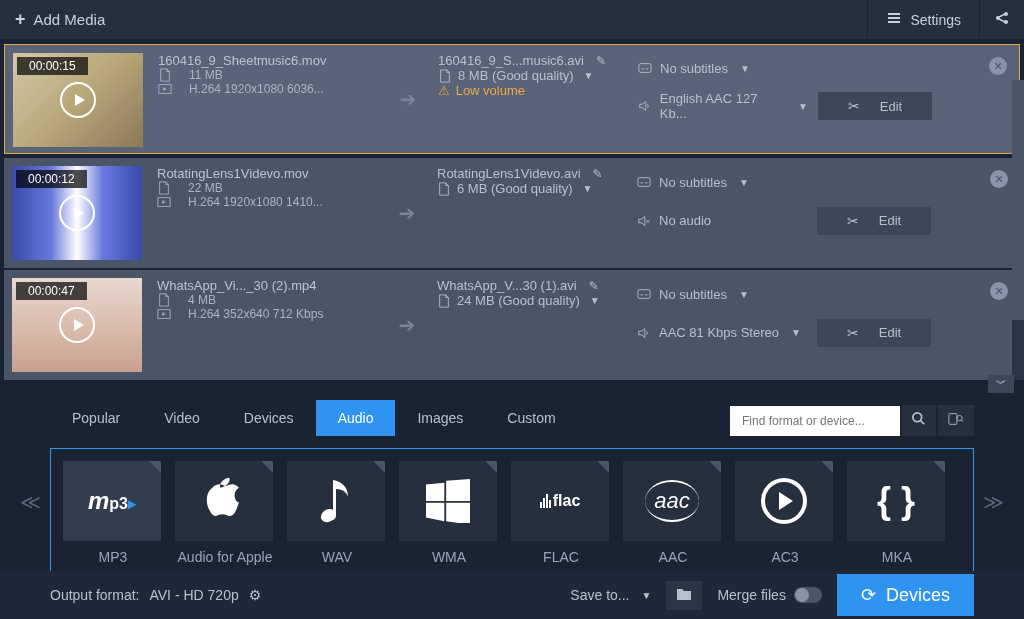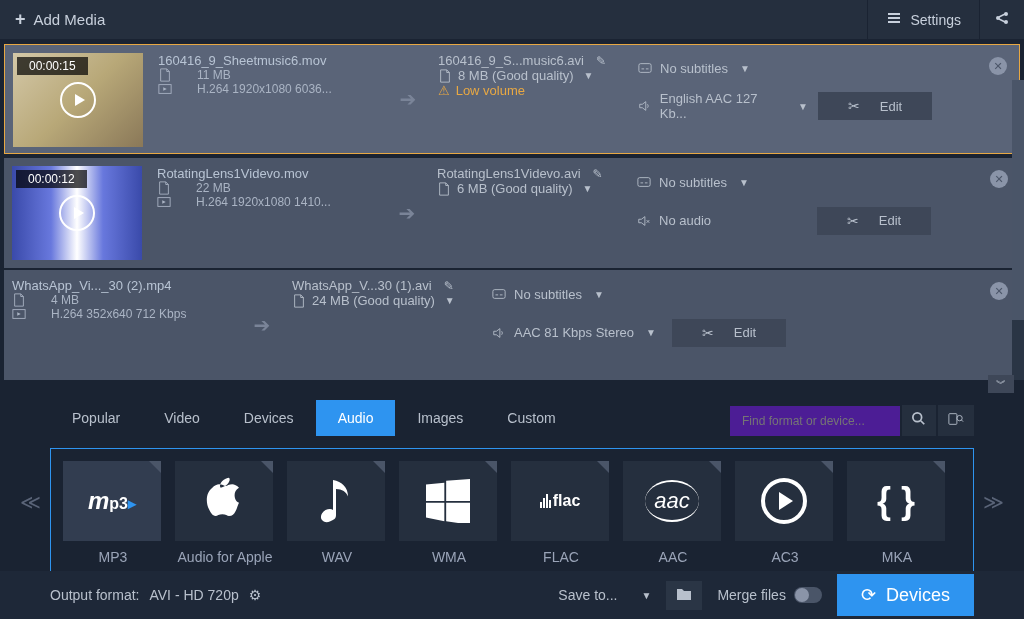--- a/index.html
+++ b/index.html
@@ -13,57 +13,57 @@
 .file-list{height:340px;overflow:hidden;position:relative}
 .file-row{display:flex;height:110px;padding:8px;gap:15px;position:relative}
 .file-row.selected{background:#5a6478;border:1px solid #e8a843;margin:4px}
 .file-row:not(.selected){background:#4b5568;margin:2px 4px}
 .thumb{width:130px;height:94px;background:#333;position:relative;flex-shrink:0}
 .thumb-time{position:absolute;top:4px;left:4px;background:rgba(0,0,0,0.7);color:#fff;font-size:12px;padding:2px 12px}
 .play-circle{position:absolute;top:50%;left:50%;transform:translate(-50%,-50%);width:36px;height:36px;border:2px solid #fff;border-radius:50%;display:flex;align-items:center;justify-content:center}
 .play-tri{width:0;height:0;border-left:10px solid #fff;border-top:6px solid transparent;border-bottom:6px solid transparent;margin-left:3px}
 .file-left{width:220px;display:flex;flex-direction:column;justify-content:flex-start;color:#aab4c4}
 .file-name{color:#b8c4d4;font-size:13px}
-.file-meta{display:flex;align-items:center;gap:25px;font-size:12px}
+.file-meta{display:flex;align-items:center;gap:17px;font-size:12px}
 .arrow-col{width:30px;display:flex;align-items:center;justify-content:center;color:#7a8498;font-size:20px}
 .file-mid{width:185px;display:flex;flex-direction:column;justify-content:flex-start}
 .file-out{display:flex;align-items:center;gap:6px;font-size:13px}
 .file-right{flex:1;display:flex;flex-direction:column;justify-content:space-around}
 .right-row{display:flex;align-items:center;gap:10px}
 .subs,.audio-sel{display:flex;align-items:center;gap:8px;font-size:13px;width:170px}
 .edit-btn{background:#3e4758;padding:6px 30px;display:flex;align-items:center;gap:20px;cursor:pointer;font-size:13px}
 .scissors{font-size:14px}
 .close-x{position:absolute;right:12px;top:12px;width:18px;height:18px;background:#8a94a8;border-radius:50%;display:flex;align-items:center;justify-content:center;color:#4b5568;font-size:11px;cursor:pointer}
 .warning{color:#e8a843;display:flex;align-items:center;gap:6px;font-size:13px}
 .pencil{font-size:12px;margin-left:6px}
 .chev-d{font-size:10px;margin-left:4px}
 .ic{width:14px;height:14px;display:inline-block}
 .separator{height:10px;background:#1a2332;position:relative}
 .collapse-tab{position:absolute;right:10px;top:-5px;background:#3e4758;padding:2px 8px;font-size:10px}
 .bottom-panel{background:#1a2332;padding:10px 50px}
 .tabs-row{display:flex;align-items:flex-end;gap:0;margin-bottom:12px}
 .tab{padding:10px 22px;cursor:pointer;font-size:14px;color:#b8c0cc}
 .tab.active{background:#2e94f0;color:#fff}
 .search-area{margin-left:auto;display:flex;align-items:center}
-.search-input{background:#4c1d95;border:none;padding:8px 12px;color:#8a94a8;font-size:12px;width:170px}
+.search-input{background:#ffffff;border:none;padding:8px 12px;color:#8a94a8;font-size:12px;width:170px}
 .search-btn{background:#252f3e;border:none;padding:7px 10px;color:#b8c0cc;margin-left:2px;cursor:pointer}
 .formats-box{border:1px solid #2e94f0;padding:12px;display:flex;gap:12px}
 .fmt{width:100px;text-align:center;cursor:pointer}
 .fmt-icon{width:98px;height:80px;background:#252f3e;display:flex;align-items:center;justify-content:center;position:relative;margin-bottom:8px}
 .fmt-icon::after{content:'';position:absolute;top:0;right:0;width:0;height:0;border-left:12px solid transparent;border-top:12px solid #4a5568}
 .fmt.sel .fmt-icon{background:#323d50}
 .fmt-label{font-size:14px;color:#9aa4b8}
 .nav-arrow{position:absolute;top:480px;color:#5a6478;font-size:20px;cursor:pointer;padding:10px}
 .nav-left{left:10px}
 .nav-right{right:10px}
 .bottom-bar{position:absolute;bottom:0;left:0;right:0;height:48px;background:#1e2838;display:flex;align-items:center;padding:0 50px;gap:15px}
 .out-fmt{font-size:14px;display:flex;align-items:center;gap:10px}
 .gear{font-size:14px;cursor:pointer}
 .spacer{flex:1}
-.save-to{display:flex;align-items:center;gap:20px;font-size:14px;cursor:pointer}
+.save-to{display:flex;align-items:center;gap:8px;font-size:14px;cursor:pointer}
 .folder-btn{background:#2a3545;padding:6px 10px;cursor:pointer}
 .merge{display:flex;align-items:center;gap:8px;font-size:14px}
 .toggle{width:28px;height:16px;background:#4a5568;border-radius:8px;position:relative}
 .toggle::after{content:'';position:absolute;left:1px;top:1px;width:14px;height:14px;background:#8a94a8;border-radius:50%}
 .convert-btn{background:#2e94f0;color:#fff;padding:10px 24px;font-size:18px;display:flex;align-items:center;gap:10px;cursor:pointer;font-weight:normal}
 .refresh{font-size:18px}
 svg{fill:currentColor}
 .mp3-logo{color:#fff;font-weight:bold;font-size:16px;display:flex;align-items:baseline}
 .mp3-m{font-size:24px;font-style:italic}
 .apple-logo{width:40px;height:48px;fill:#fff}
@@ -244,20 +244,26 @@
             <span class="scissors">✂</span>
             <span>Edit</span>
           </div>
       </div>
       <div></div>
     </div>
     <div class="close-x">✕</div>
   </div>
 
   <div class="file-row">
+    <div class="thumb thumb3">
+      <div class="thumb-time">00:00:47</div>
+      <div class="play-circle">
+          <div class="play-tri"></div>
+        </div>
+    </div>
     <div class="file-left">
       <div class="file-name">WhatsApp_Vi..._30 (2).mp4</div>
       <div class="file-meta">
           <svg class="ic" viewBox="0 0 16 16">
             <path d="M3 1h7l3 3v11H3V1zm7 0v3h3" fill="none" stroke="currentColor"></path>
           </svg>
           <span>4 MB</span>
         </div>
       <div class="file-meta">
           <svg class="ic" viewBox="0 0 16 16">

